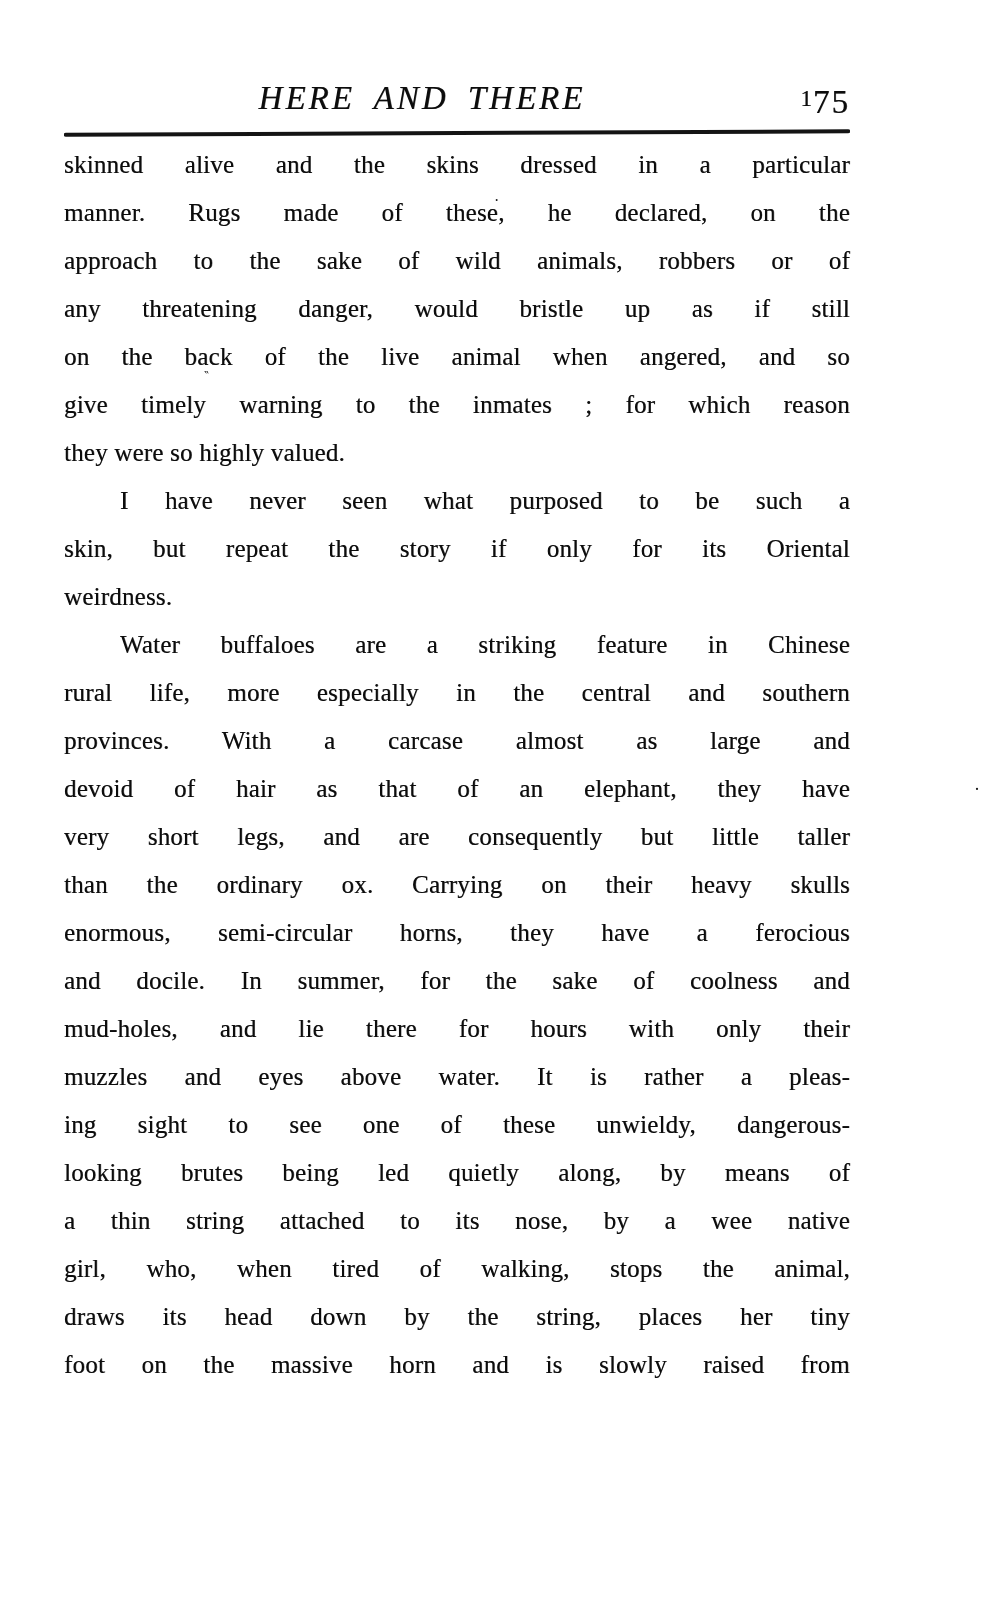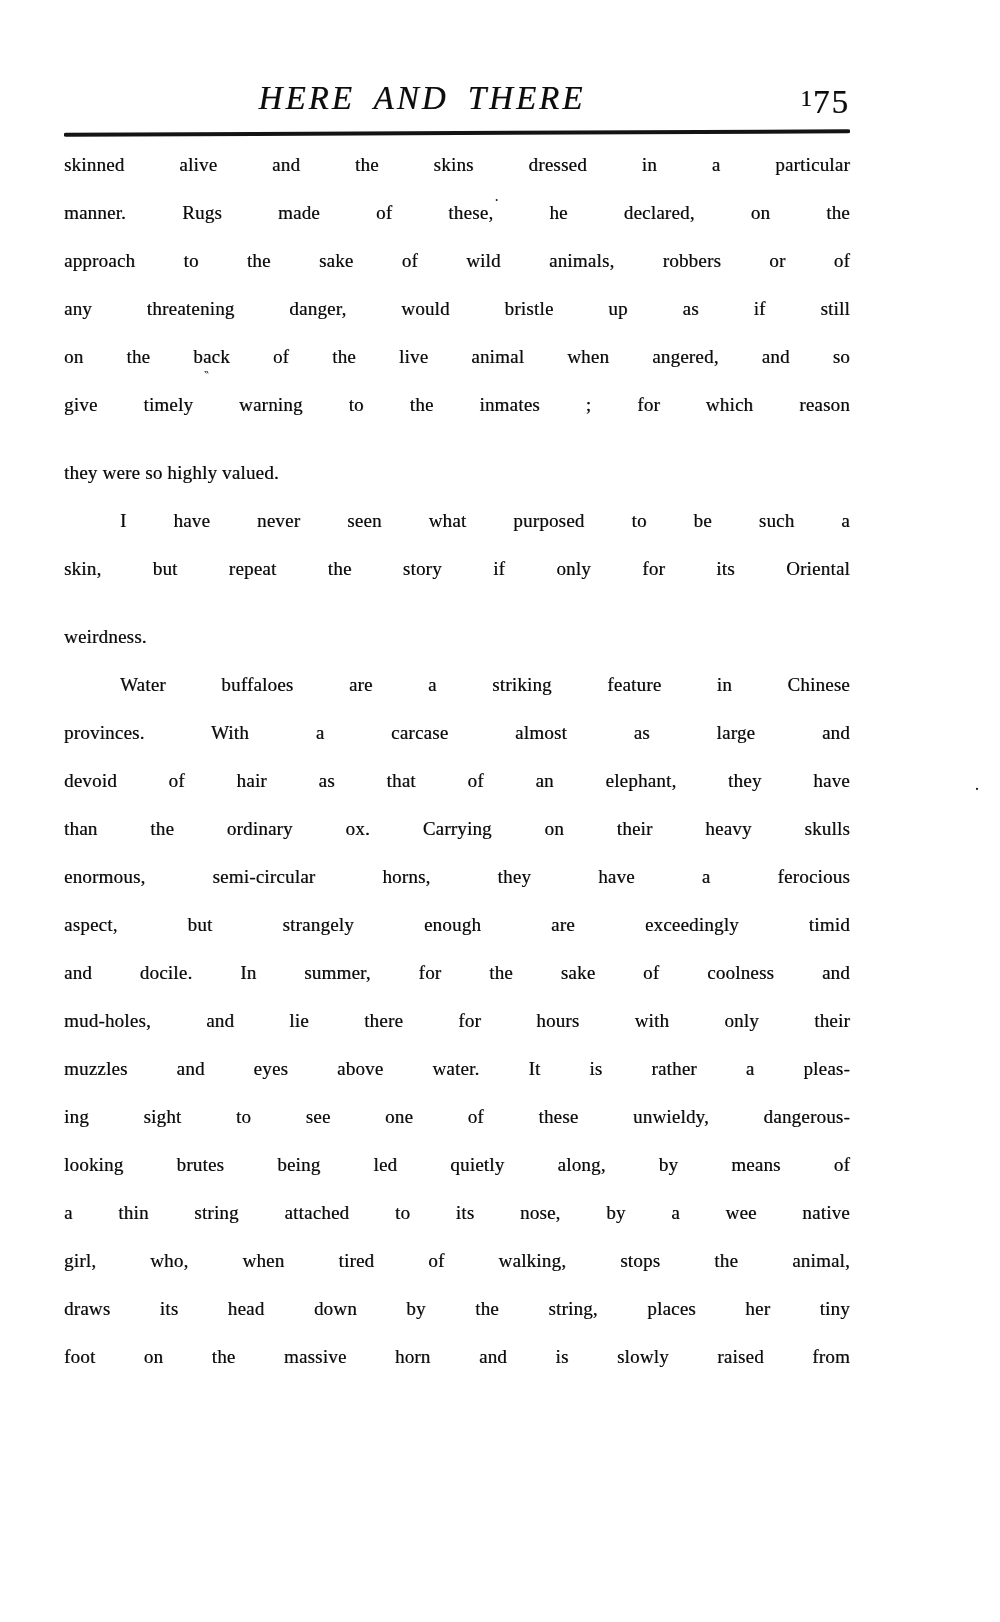--- a/index.html
+++ b/index.html
@@ -61,34 +61,33 @@
   }
   .text-block {
     position: absolute;
     top: 141px;
     left: 64px;
     width: 786px;
   }
   .line {
     height: 48px;
     line-height: 48px;
-    font-size: 19px;
+    font-size: 25px;
     letter-spacing: 0.2px;
     text-align: justify;
     text-align-last: justify;
     white-space: nowrap;
     text-shadow: 0.45px 0.3px 0 rgba(0,0,0,0.55);
   }
   .line.indent {
     text-indent: 56px;
   }
   .line.unjustified {
     text-align: left;
     text-align-last: left;
-    margin-top: 20px;
   }
   .artifact {
     position: absolute;
     font-size: 15px;
     line-height: 10px;
     color: #1a1a1a;
   }
 </style>
 </head>
 <body>
@@ -112,25 +111,26 @@
         <div class="line">give timely warning to the inmates ; for which reason</div>
         <div class="line unjustified">they were so highly valued.</div>
       </div>
       <div>
         <div class="line indent">I have never seen what purposed to be such a</div>
         <div class="line">skin, but repeat the story if only for its Oriental</div>
         <div class="line unjustified">weirdness.</div>
       </div>
       <div>
         <div class="line indent">Water buffaloes are a striking feature in Chinese</div>
+        <div class="line">rural life, more especially in the central and southern</div>
         <div class="line">provinces.  With a carcase almost as large and</div>
         <div class="line">devoid of hair as that of an elephant, they have</div>
+        <div class="line">very short legs, and are consequently but little taller</div>
         <div class="line">than the ordinary ox.  Carrying on their heavy skulls</div>
         <div class="line">enormous, semi-circular horns, they have a ferocious</div>
-        <div class="line">aspect, but strangely enough are exceedingly timid</div>
         <div class="line">and docile.  In summer, for the sake of coolness and</div>
         <div class="line">mud-holes, and lie there for hours with only their</div>
         <div class="line">muzzles and eyes above water.  It is rather a pleas-</div>
         <div class="line">ing sight to see one of these unwieldy, dangerous-</div>
         <div class="line">looking brutes being led quietly along, by means of</div>
         <div class="line">a thin string attached to its nose, by a wee native</div>
         <div class="line">girl, who, when tired of walking, stops the animal,</div>
         <div class="line">draws its head down by the string, places her tiny</div>
         <div class="line">foot on the massive horn and is slowly raised from</div>
       </div>

